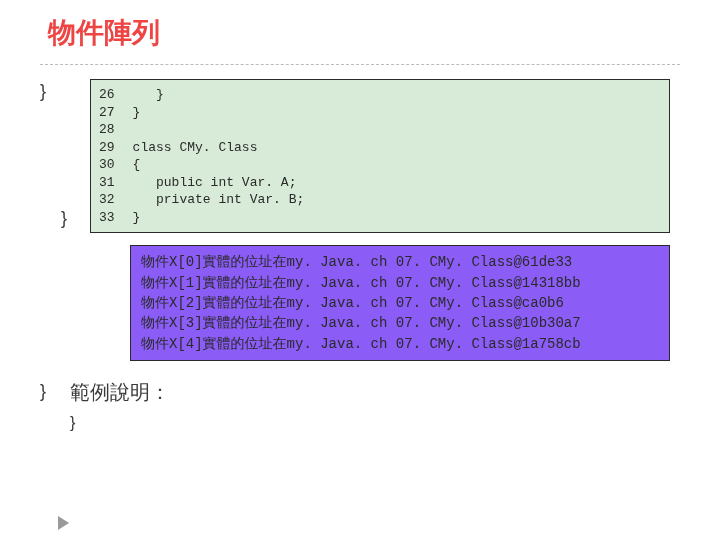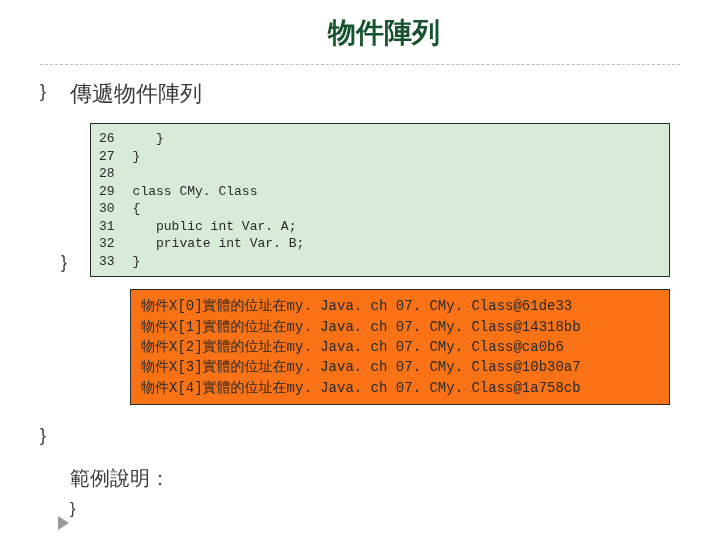--- a/index.html
+++ b/index.html
@@ -8,23 +8,22 @@
     height: 540px;
     background: #fff;
     font-family: "Microsoft JhengHei", "PingFang TC", Arial, sans-serif;
     color: #3a3a3a;
     position: relative;
     overflow: hidden;
   }
   .title {
     font-size: 28px;
     font-weight: bold;
-    color: #14532d;
+    color: #ef4444;
     padding: 14px 0 8px 48px;
-    text-align: center;
   }
   .divider {
     margin: 4px 40px 14px 40px;
     border: none;
     border-top: 1px dashed #bbb;
   }
   .section {
     position: relative;
     padding-left: 70px;
     padding-right: 40px;
@@ -67,38 +66,37 @@
     position: absolute;
     left: -30px;
     bottom: 2px;
     font-size: 18px;
     color: #3a3a3a;
     font-family: "Segoe UI Symbol", sans-serif;
   }
   .outputbox {
     margin: 12px 10px 0 60px;
     border: 1px solid #2a2a2a;
-    background: #f97316;
+    background: #8b5cf6;
     padding: 6px 10px;
     font-family: "Courier New", monospace;
     font-size: 14px;
     line-height: 1.45;
     color: #2a2a2a;
     white-space: pre;
   }
   .footer {
     position: relative;
     padding: 18px 40px 0 70px;
   }
   .footer .bullet { top: 20px; }
   .footer-heading {
     font-size: 20px;
     color: #3a3a3a;
     margin-bottom: 6px;
-    margin-top: 42px;
   }
   .footer-item {
     position: relative;
     padding-left: 24px;
     font-size: 18px;
     color: #3a3a3a;
     line-height: 1.4;
   }
   .footer-item .sm-bullet {
     position: absolute;
@@ -118,21 +116,20 @@
   }
 </style>
 </head>
 <body>
 
 <div class="title">物件陣列</div>
 <hr class="divider">
 
 <div class="section">
   <span class="bullet">}</span>
-  <div class="subtitle">傳遞物件陣列</div>
 
   <div class="codebox">
     <span class="bullet-side">}</span>
     <div class="linenos">26
 27
 28
 29
 30
 31
 32

